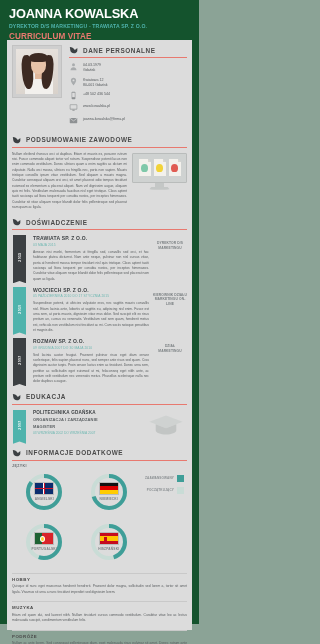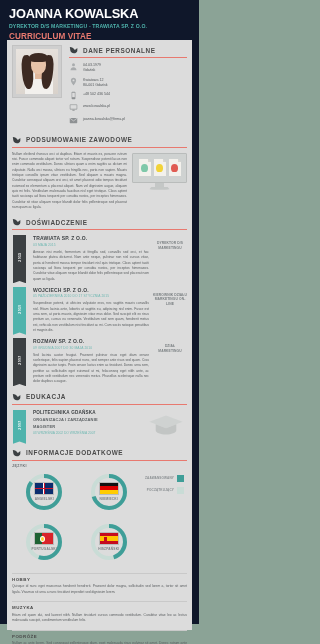--- a/index.html
+++ b/index.html
@@ -2,21 +2,21 @@
 <html><head>
 <meta charset="utf-8">
 <style>
   * { box-sizing: border-box; margin: 0; padding: 0; }
   body {
     width: 199px; height: 644px;
     background: #8ba396;
     font-family: "Liberation Sans", sans-serif;
     overflow: hidden;
   }
-  .page { position: relative; width: 199px; height: 624px; background: #0f172a; }
+  .page { position: relative; width: 199px; height: 624px; background: #14532d; }
 
   
   .header { padding: 7px 0 4px 9px; }
   .name {
     font-size: 13.5px; font-weight: bold; color: #ffffff;
     letter-spacing: -0.2px; line-height: 1.05;
     font-family: "Liberation Sans Narrow", "Liberation Sans", sans-serif;
     transform: scaleX(0.95); transform-origin: left center;
   }
   .job-line {

